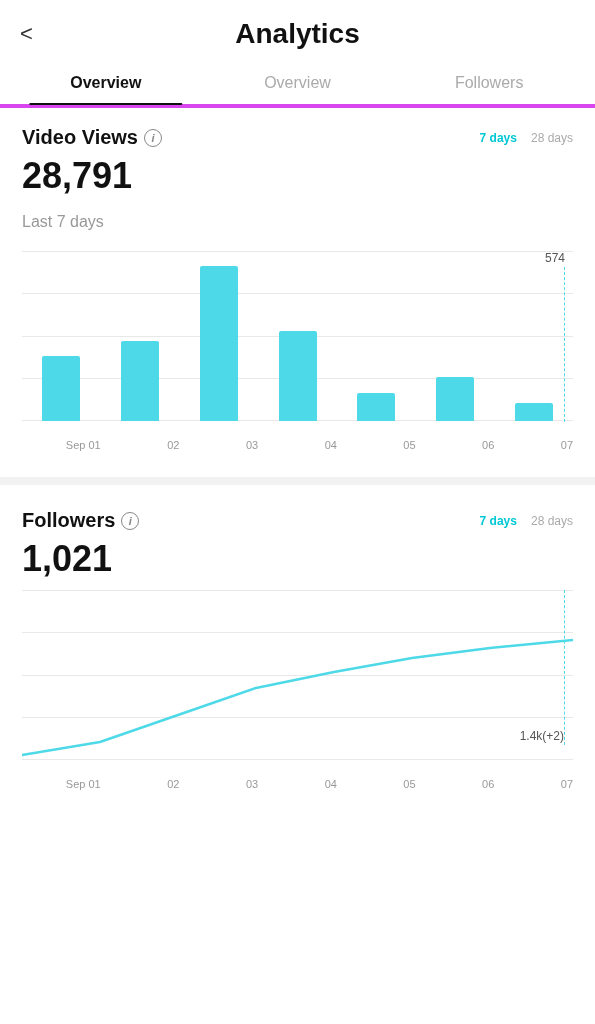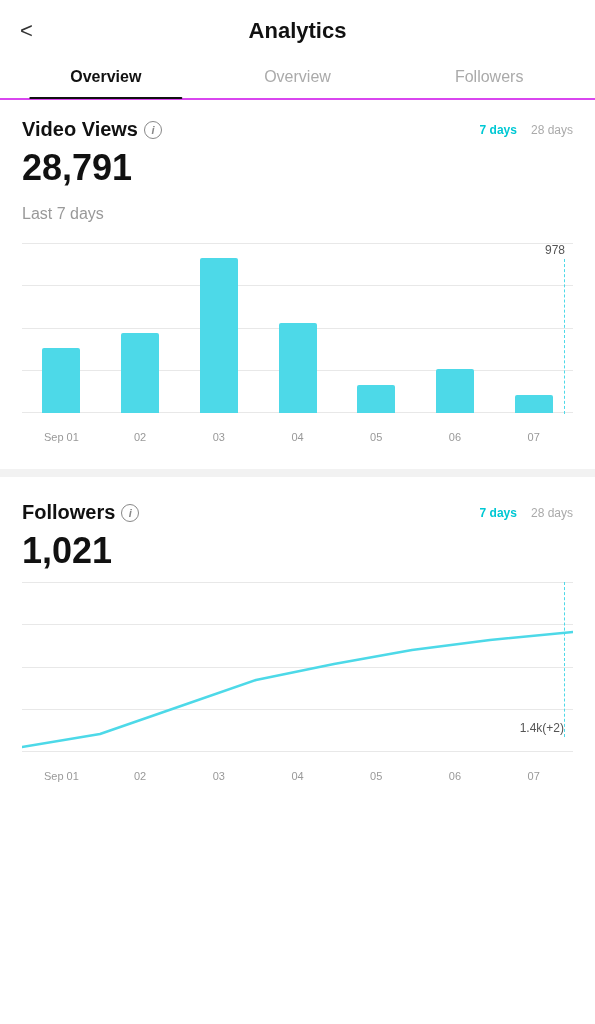--- a/index.html
+++ b/index.html
@@ -22,29 +22,29 @@
     }
     .back-btn {
       position: absolute;
       left: 20px;
       font-size: 22px;
       color: #333;
       cursor: pointer;
       font-weight: 300;
     }
     .header-title {
-      font-size: 22px;
+      font-size: 28px;
       font-weight: 700;
       color: #111;
     }
 
     
     .tabs {
       display: flex;
-      border-bottom: 2px solid #d946ef;
+      border-bottom: 4px solid #d946ef;
       padding: 0 10px;
     }
     .tab {
       flex: 1;
       text-align: center;
       padding: 12px 0;
       font-size: 16px;
       font-weight: 500;
       color: #aaa;
       cursor: pointer;
@@ -175,21 +175,21 @@
       position: absolute;
       bottom: 0;
       left: 0; right: 0;
       display: flex;
       justify-content: space-around;
       font-size: 11px;
       color: #999;
     }
     .x-label {
       flex: 1;
-      text-align: center;
+      text-align: right;
     }
 
     
     .bar-annotation {
       position: absolute;
       top: 0;
       right: 8px;
       display: flex;
       flex-direction: column;
       align-items: flex-end;
@@ -285,21 +285,21 @@
       </div>
       <div class="bar-col">
         <div class="bar" style="height: 44px;"></div>
       </div>
       <div class="bar-col">
         <div class="bar" style="height: 18px;"></div>
       </div>
     </div>
 
     <div class="bar-annotation">
-      <span class="annotation-label">978</span>
+      <span class="annotation-label">574</span>
       <div class="dashed-line"></div>
     </div>
 
     <div class="x-labels">
       <span class="x-label">Sep 01</span>
       <span class="x-label">02</span>
       <span class="x-label">03</span>
       <span class="x-label">04</span>
       <span class="x-label">05</span>
       <span class="x-label">06</span>

